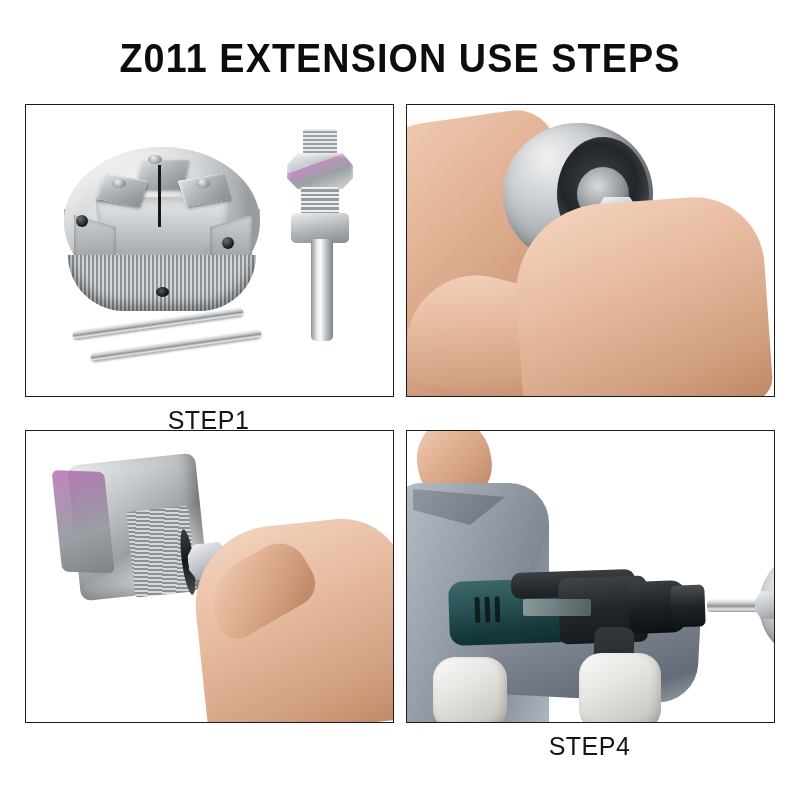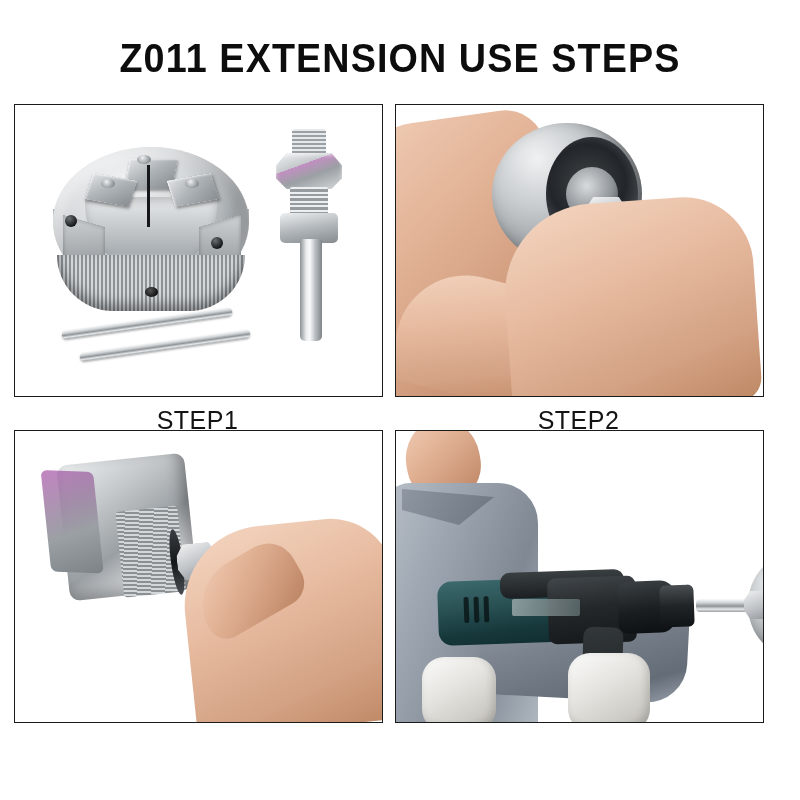--- a/index.html
+++ b/index.html
@@ -15,21 +15,21 @@
     position:absolute;left:0;top:34px;width:800px;
     text-align:center;
     font-family:"Liberation Sans Narrow","Liberation Sans","DejaVu Sans Condensed",sans-serif;
     font-weight:bold;font-size:41px;letter-spacing:1.2px;
     color:#0d0d0d;line-height:48px;
     transform:scaleX(0.92);transform-origin:center center;
     white-space:nowrap;
   }
 
   
-  .grid{position:absolute;left:14px;top:104px;width:750px;height:633px;}
+  .grid{position:absolute;left:25px;top:104px;width:750px;height:633px;}
   .cell{position:absolute;width:369px;}
   .cell.c1{left:0;top:0;}
   .cell.c2{left:381px;top:0;}
   .cell.c3{left:0;top:326px;}
   .cell.c4{left:381px;top:326px;}
 
   .panel{
     position:relative;width:367px;height:291px;
     border:1.6px solid #1b1b1b;background:#ffffff;
     overflow:hidden;
@@ -257,21 +257,20 @@
           <div class="p2-back"></div>
           <div class="p2-ring"></div>
         </div>
 
         <div class="ph p2-nut"></div>
         <div class="ph p2-shaft"></div>
 
         <div class="ph skin2 p2-hand-r"></div>
 
       </div>
-      <div class="caption">STEP2</div>
     </div>
 
     <div class="cell c3">
       <div class="panel">
 
         <div class="ph p3-chuck">
           <div class="p3-jaws"></div>
           <div class="p3-knurl"></div>
         </div>
 
@@ -313,16 +312,17 @@
         <div class="glove p4-glove-l"></div>
         <div class="glove p4-glove-r"></div>
 
         <div class="ph p4-shaft"></div>
         <div class="ph p4-chuck">
 
           <div class="p4-chuck-nut"></div>
         </div>
 
       </div>
+      <div class="caption">STEP4</div>
     </div>
 
   </div>
 </div>
 
 </body></html>

